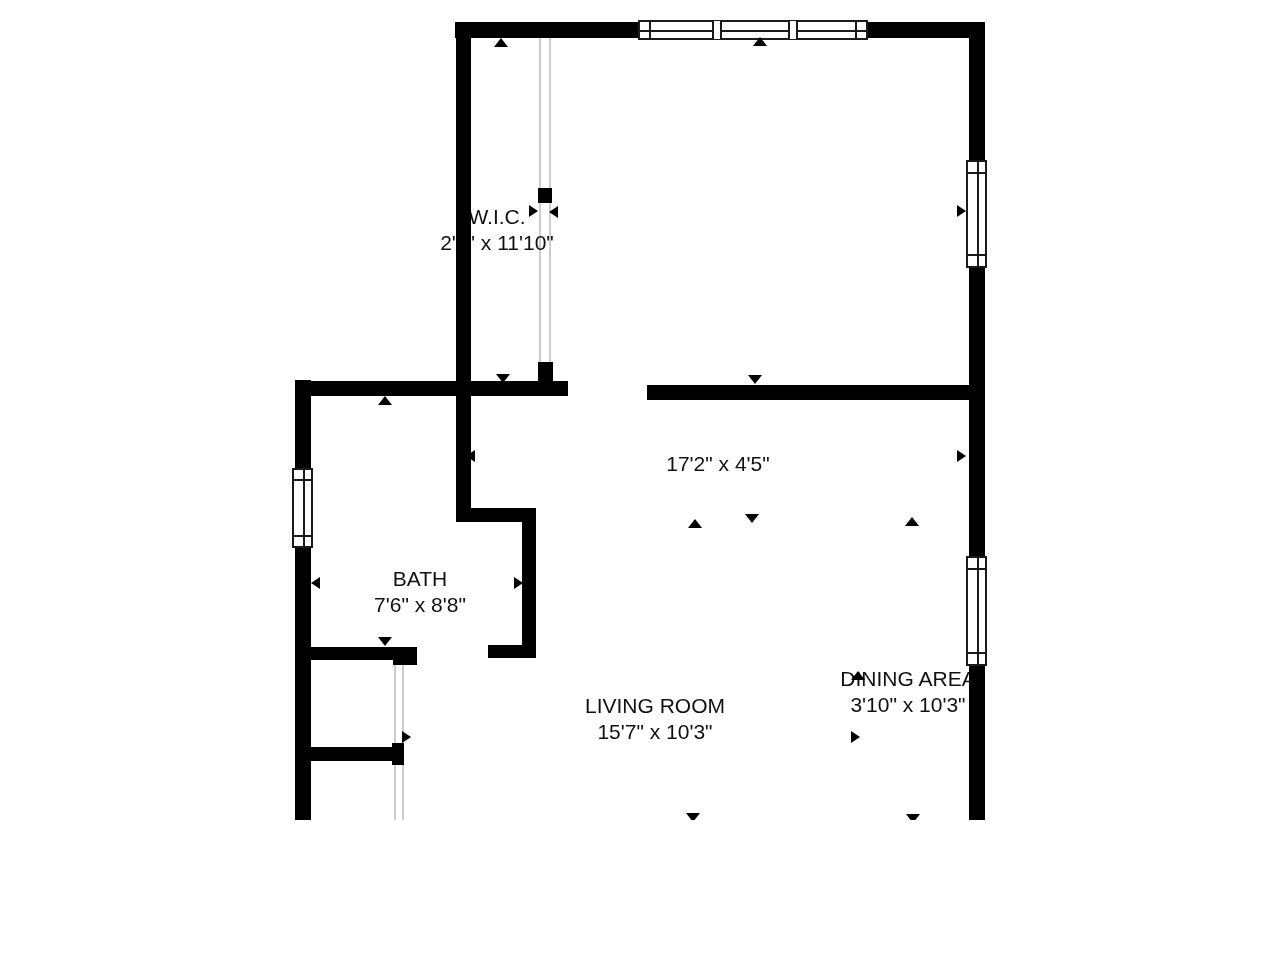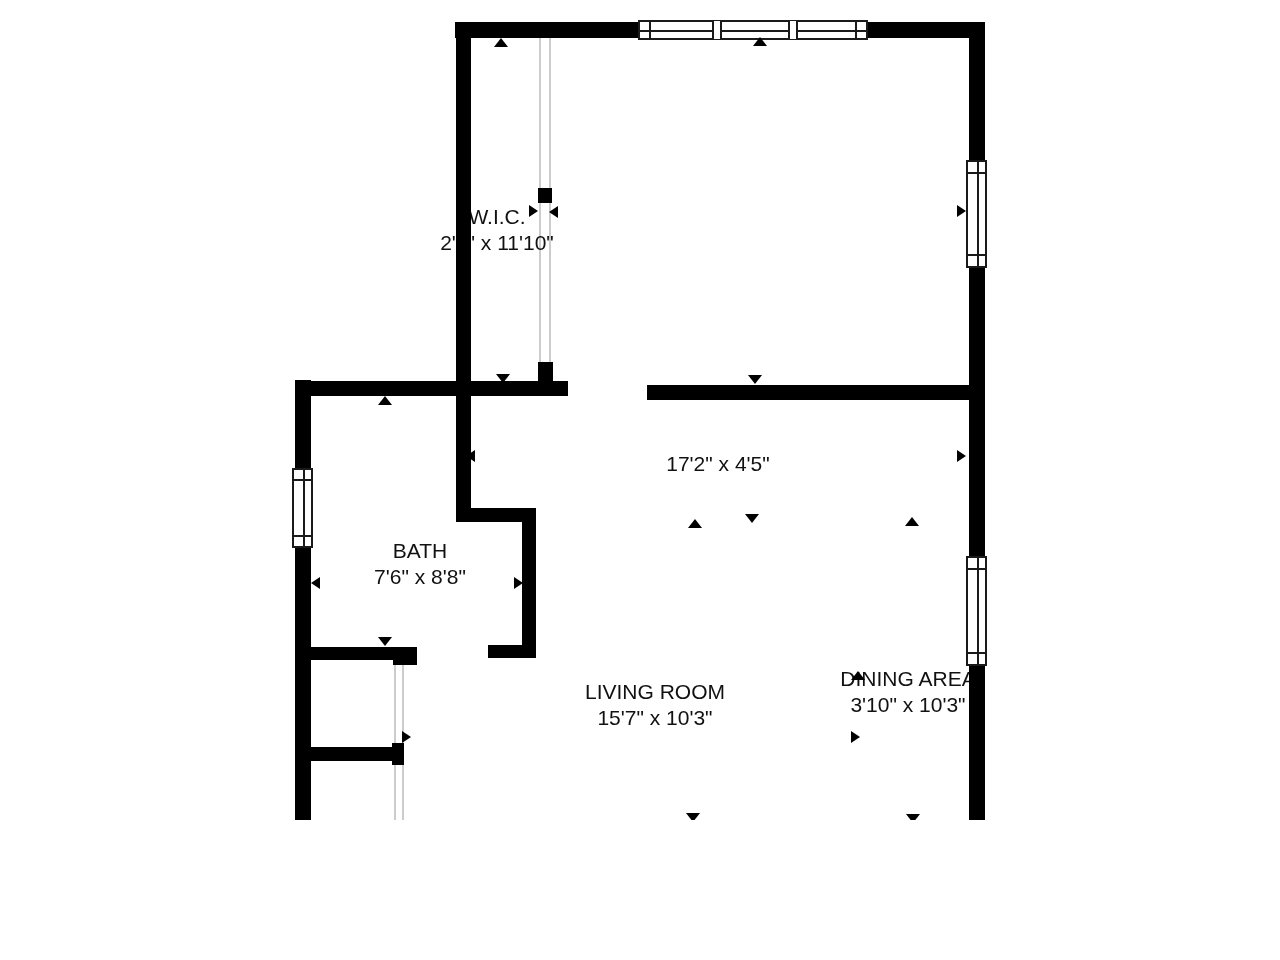--- a/index.html
+++ b/index.html
@@ -113,26 +113,26 @@
   <div class="lbl" style="left:397px;top:204px;width:200px;">
     <div>W.I.C.</div>
     <div class="dims">2'5" x 11'10"</div>
   </div>
 
 
   <div class="lbl" style="left:618px;top:451px;width:200px;">
     <div class="dims">17'2" x 4'5"</div>
   </div>
 
-  <div class="lbl" style="left:330px;top:538px;width:180px;">
+  <div class="lbl" style="left:330px;top:566px;width:180px;">
     <div>BATH</div>
     <div class="dims">7'6" x 8'8"</div>
   </div>
 
-  <div class="lbl" style="left:545px;top:679px;width:220px;">
+  <div class="lbl" style="left:545px;top:693px;width:220px;">
     <div>LIVING ROOM</div>
     <div class="dims">15'7" x 10'3"</div>
   </div>
 
   <div class="lbl" style="left:808px;top:666px;width:200px;">
     <div>DINING AREA</div>
     <div class="dims">3'10" x 10'3"</div>
   </div>
 
 

